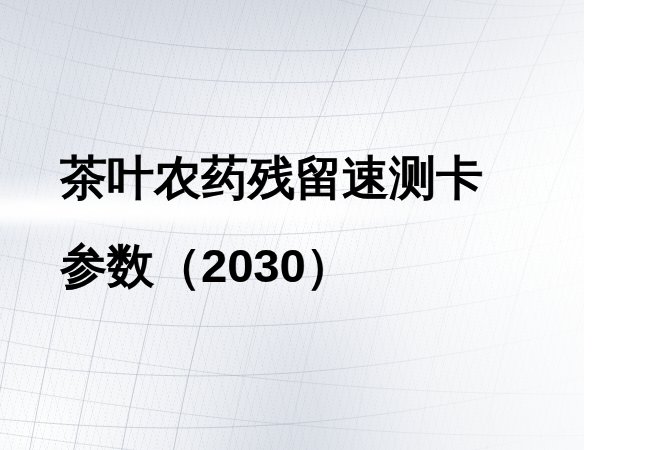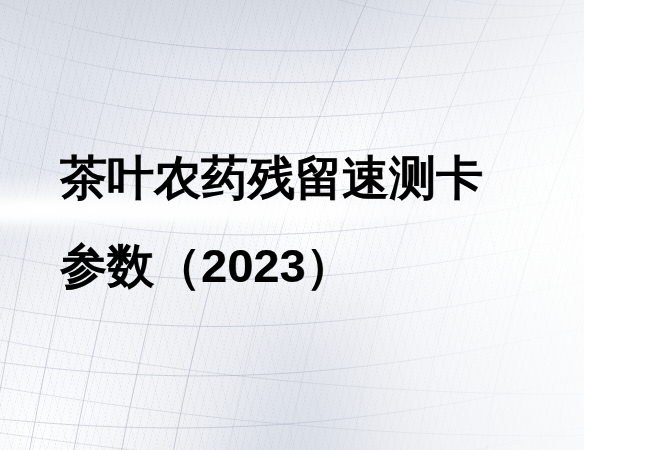--- a/index.html
+++ b/index.html
@@ -209,16 +209,16 @@
     </svg>
   </div>
 
   <div class="bg-layer bg-hatch"></div>
   <div class="bg-layer bg-hatch2"></div>
   <div class="bg-layer bg-streak"></div>
   <div class="bg-layer bg-wash"></div>
 
   <div id="title-block">
     <div class="title-line">茶叶农药残留速测卡</div>
-    <div class="title-line">参数（2023）</div>
+    <div class="title-line">参数（2030）</div>
   </div>
 
 </div>
 
 </body></html>

